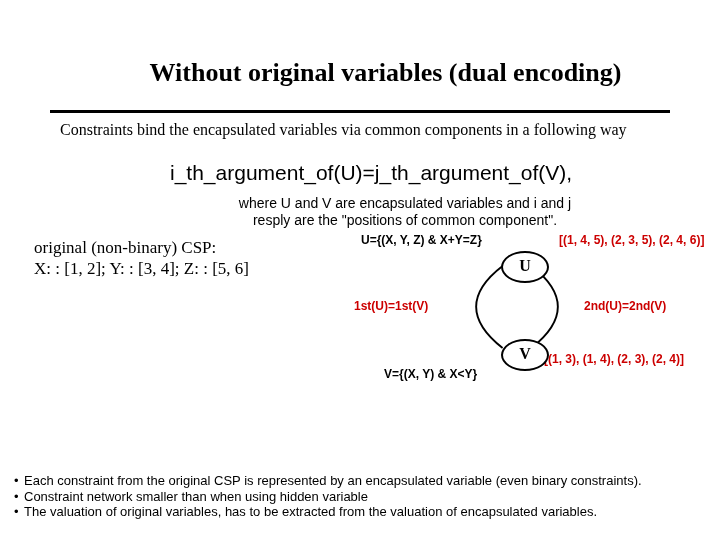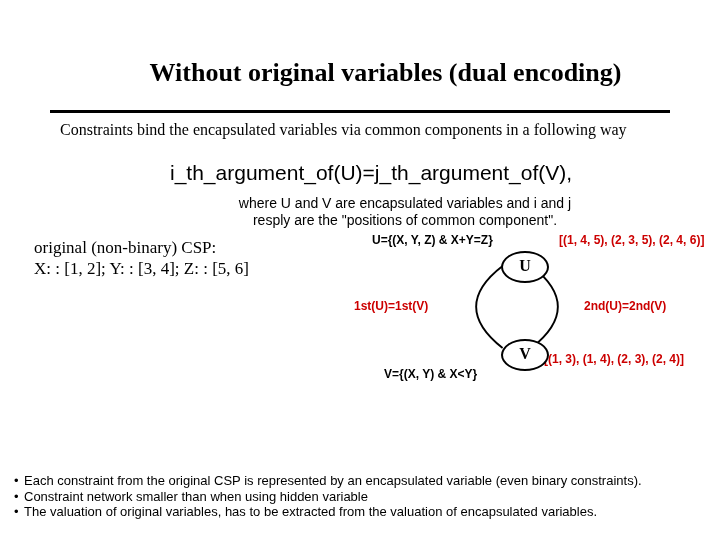--- a/index.html
+++ b/index.html
@@ -123,21 +123,21 @@
 
   <div class="right-col">
     <svg class="lines" viewBox="0 0 360 145" preserveAspectRatio="none">
       <path d="M 165 30 Q 110 72 165 115" stroke="#000" stroke-width="2" fill="none"></path>
       <path d="M 195 30 Q 250 72 195 115" stroke="#000" stroke-width="2" fill="none"></path>
     </svg>
 
     <div class="node" style="left:157px; top:14px;">U</div>
     <div class="node" style="left:157px; top:102px;">V</div>
 
-    <div class="diag-label bold" style="left:28px; top:-4px;">U={(X, Y, Z) &amp; X+Y=Z}</div>
+    <div class="diag-label bold" style="left:17px; top:-4px;">U={(X, Y, Z) &amp; X+Y=Z}</div>
     <div class="diag-label red" style="left:215px; top:-4px;">[(1, 4, 5), (2, 3, 5), (2, 4, 6)]</div>
 
     <div class="diag-label red" style="left:10px; top:62px;">1st(U)=1st(V)</div>
     <div class="diag-label red" style="left:240px; top:62px;">2nd(U)=2nd(V)</div>
 
     <div class="diag-label bold" style="left:40px; top:130px;">V={(X, Y) &amp; X&lt;Y}</div>
     <div class="diag-label red" style="left:200px; top:115px;text-align:center;">[(1, 3), (1, 4), (2, 3), (2, 4)]</div>
   </div>
 </div>
 

